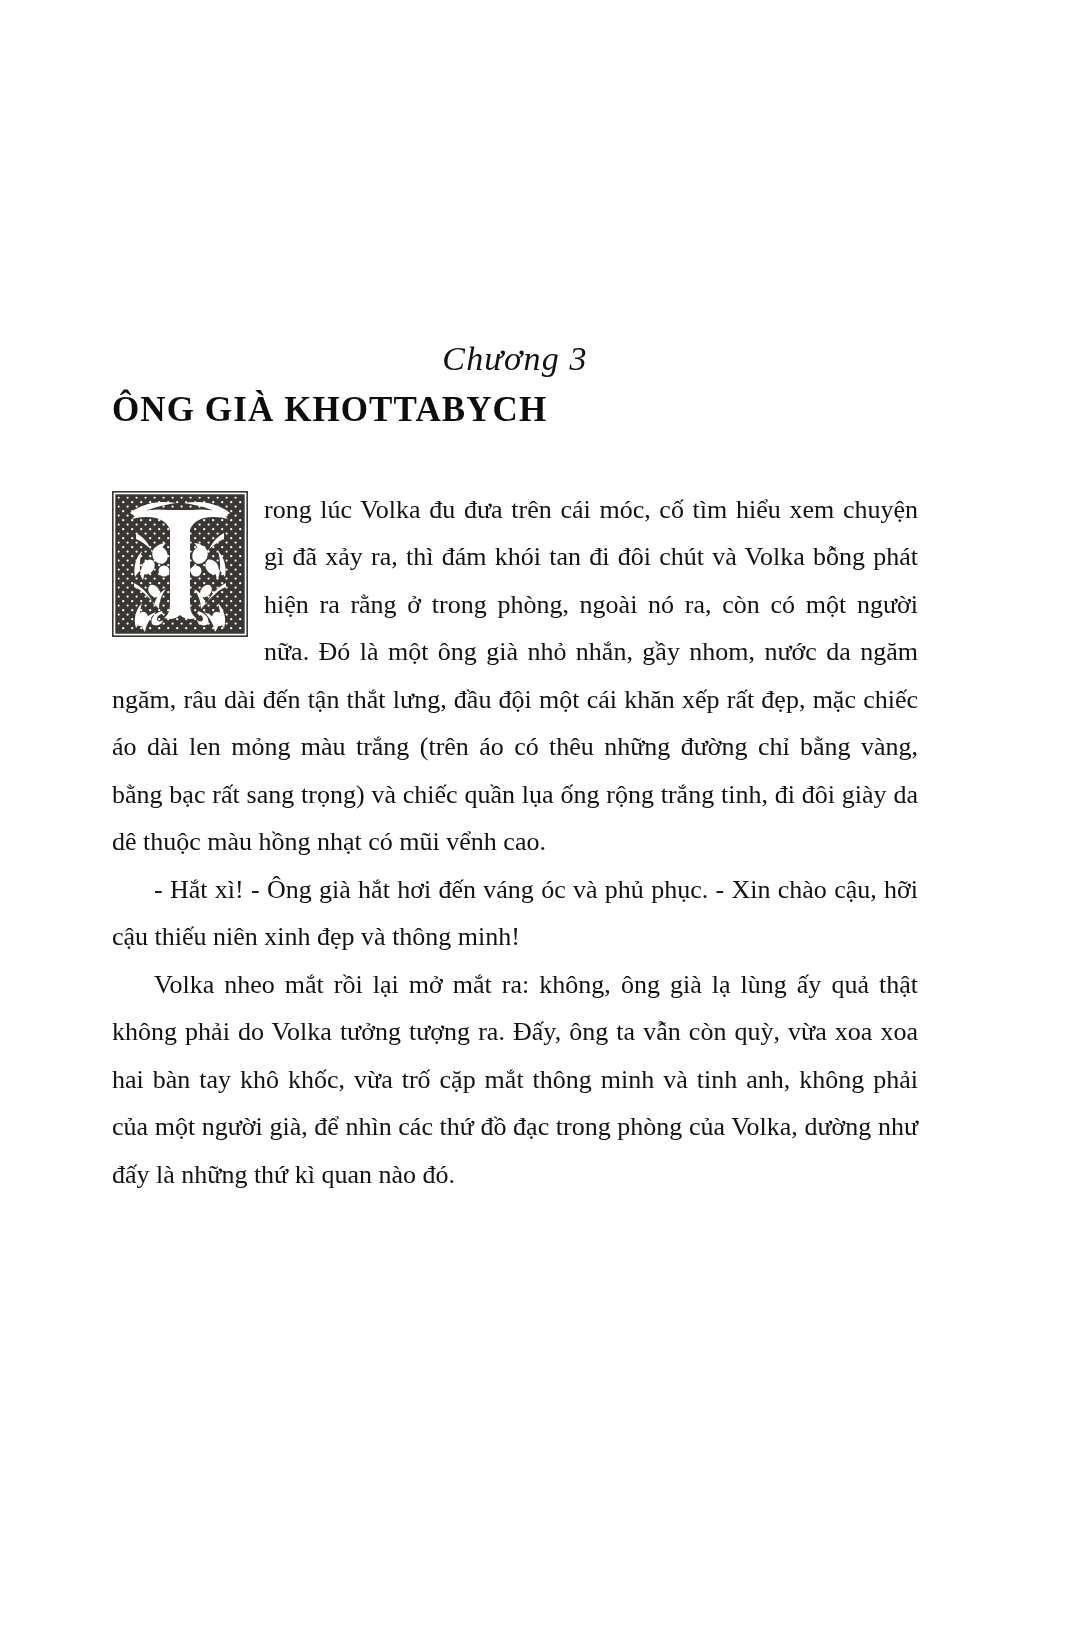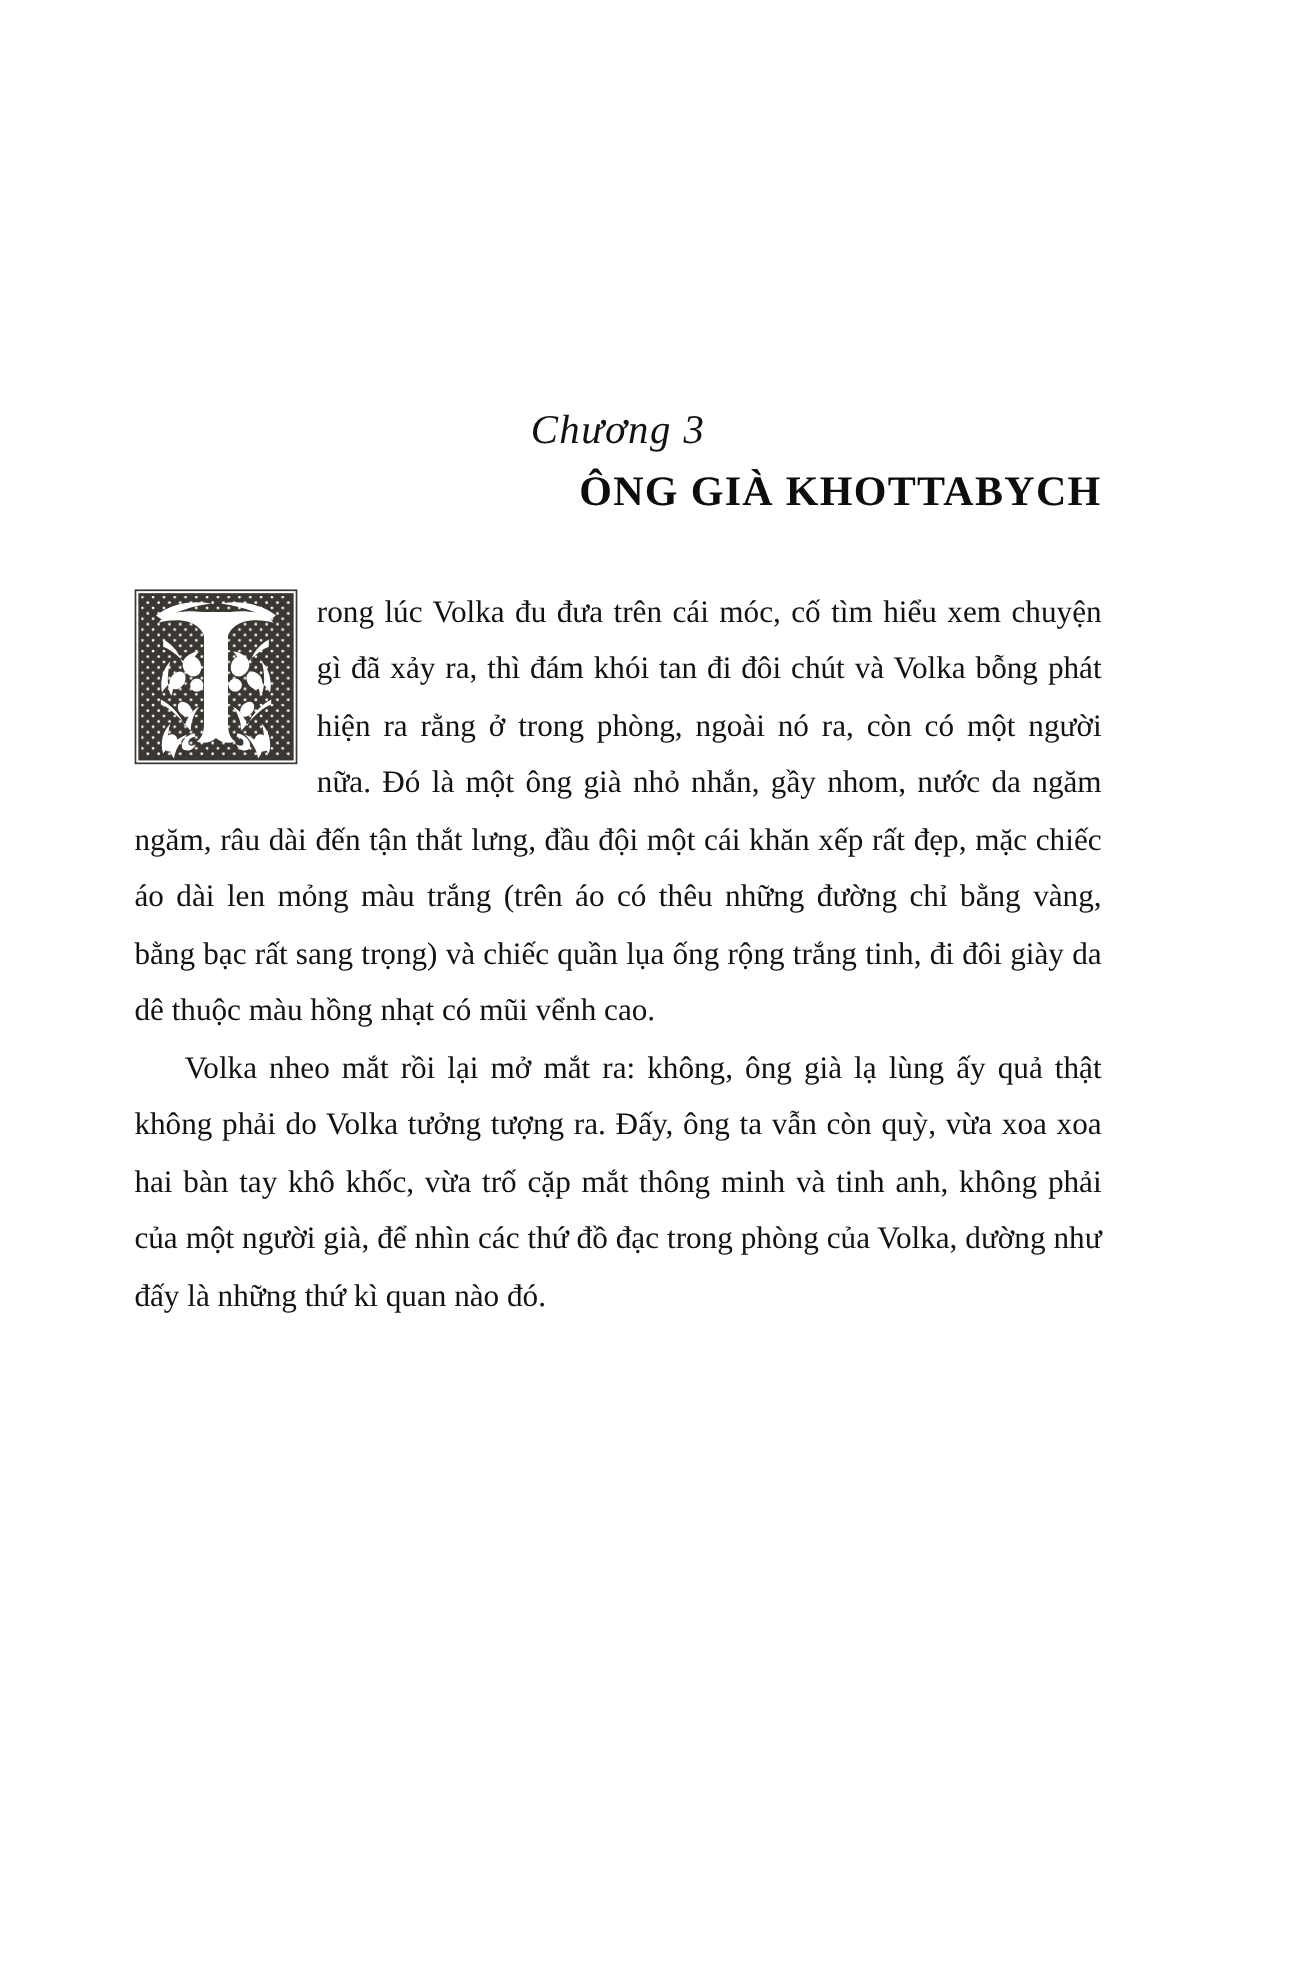--- a/index.html
+++ b/index.html
@@ -35,21 +35,21 @@
   .chapter-label {
     text-align: center;
     font-style: italic;
     font-size: 34px;
     letter-spacing: 1.2px;
     line-height: 1.1;
     margin: 0 0 14px 0;
     color: #121212;
   }
   .chapter-title {
-    text-align: right;
+    text-align: left;
     font-weight: bold;
     font-size: 35px;
     letter-spacing: 1.1px;
     line-height: 1.1;
     margin: 0 0 56px 0;
     color: #0d0d0d;
   }
 
   
   .body-text {
@@ -169,17 +169,18 @@
           </g>
 
           <g fill="#ffffff">
             <path d="M18 22 C30 12, 48 9, 64 12 C50 14, 34 18, 24 26 Z"></path>
             <path d="M118 22 C106 12, 88 9, 72 12 C86 14, 102 18, 112 26 Z"></path>
           </g>
         </svg>
       </span>
 
       <p class="para first">rong lúc Volka đu đưa trên cái móc, cố tìm hiểu xem chuyện gì đã xảy ra, thì đám khói tan đi đôi chút và Volka bỗng phát hiện ra rằng ở trong phòng, ngoài nó ra, còn có một người nữa. Đó là một ông già nhỏ nhắn, gầy nhom, nước da ngăm ngăm, râu dài đến tận thắt lưng, đầu đội một cái khăn xếp rất đẹp, mặc chiếc áo dài len mỏng màu trắng (trên áo có thêu những đường chỉ bằng vàng, bằng bạc rất sang trọng) và chiếc quần lụa ống rộng trắng tinh, đi đôi giày da dê thuộc màu hồng nhạt có mũi vểnh cao.</p>
+      <p class="para">- Hắt xì! - Ông già hắt hơi đến váng óc và phủ phục. - Xin chào cậu, hỡi cậu thiếu niên xinh đẹp và thông minh!</p>
       <p class="para">Volka nheo mắt rồi lại mở mắt ra: không, ông già lạ lùng ấy quả thật không phải do Volka tưởng tượng ra. Đấy, ông ta vẫn còn quỳ, vừa xoa xoa hai bàn tay khô khốc, vừa trố cặp mắt thông minh và tinh anh, không phải của một người già, để nhìn các thứ đồ đạc trong phòng của Volka, dường như đấy là những thứ kì quan nào đó.</p>
 
     </div>
   </div>
 </div>
 
 </body></html>

